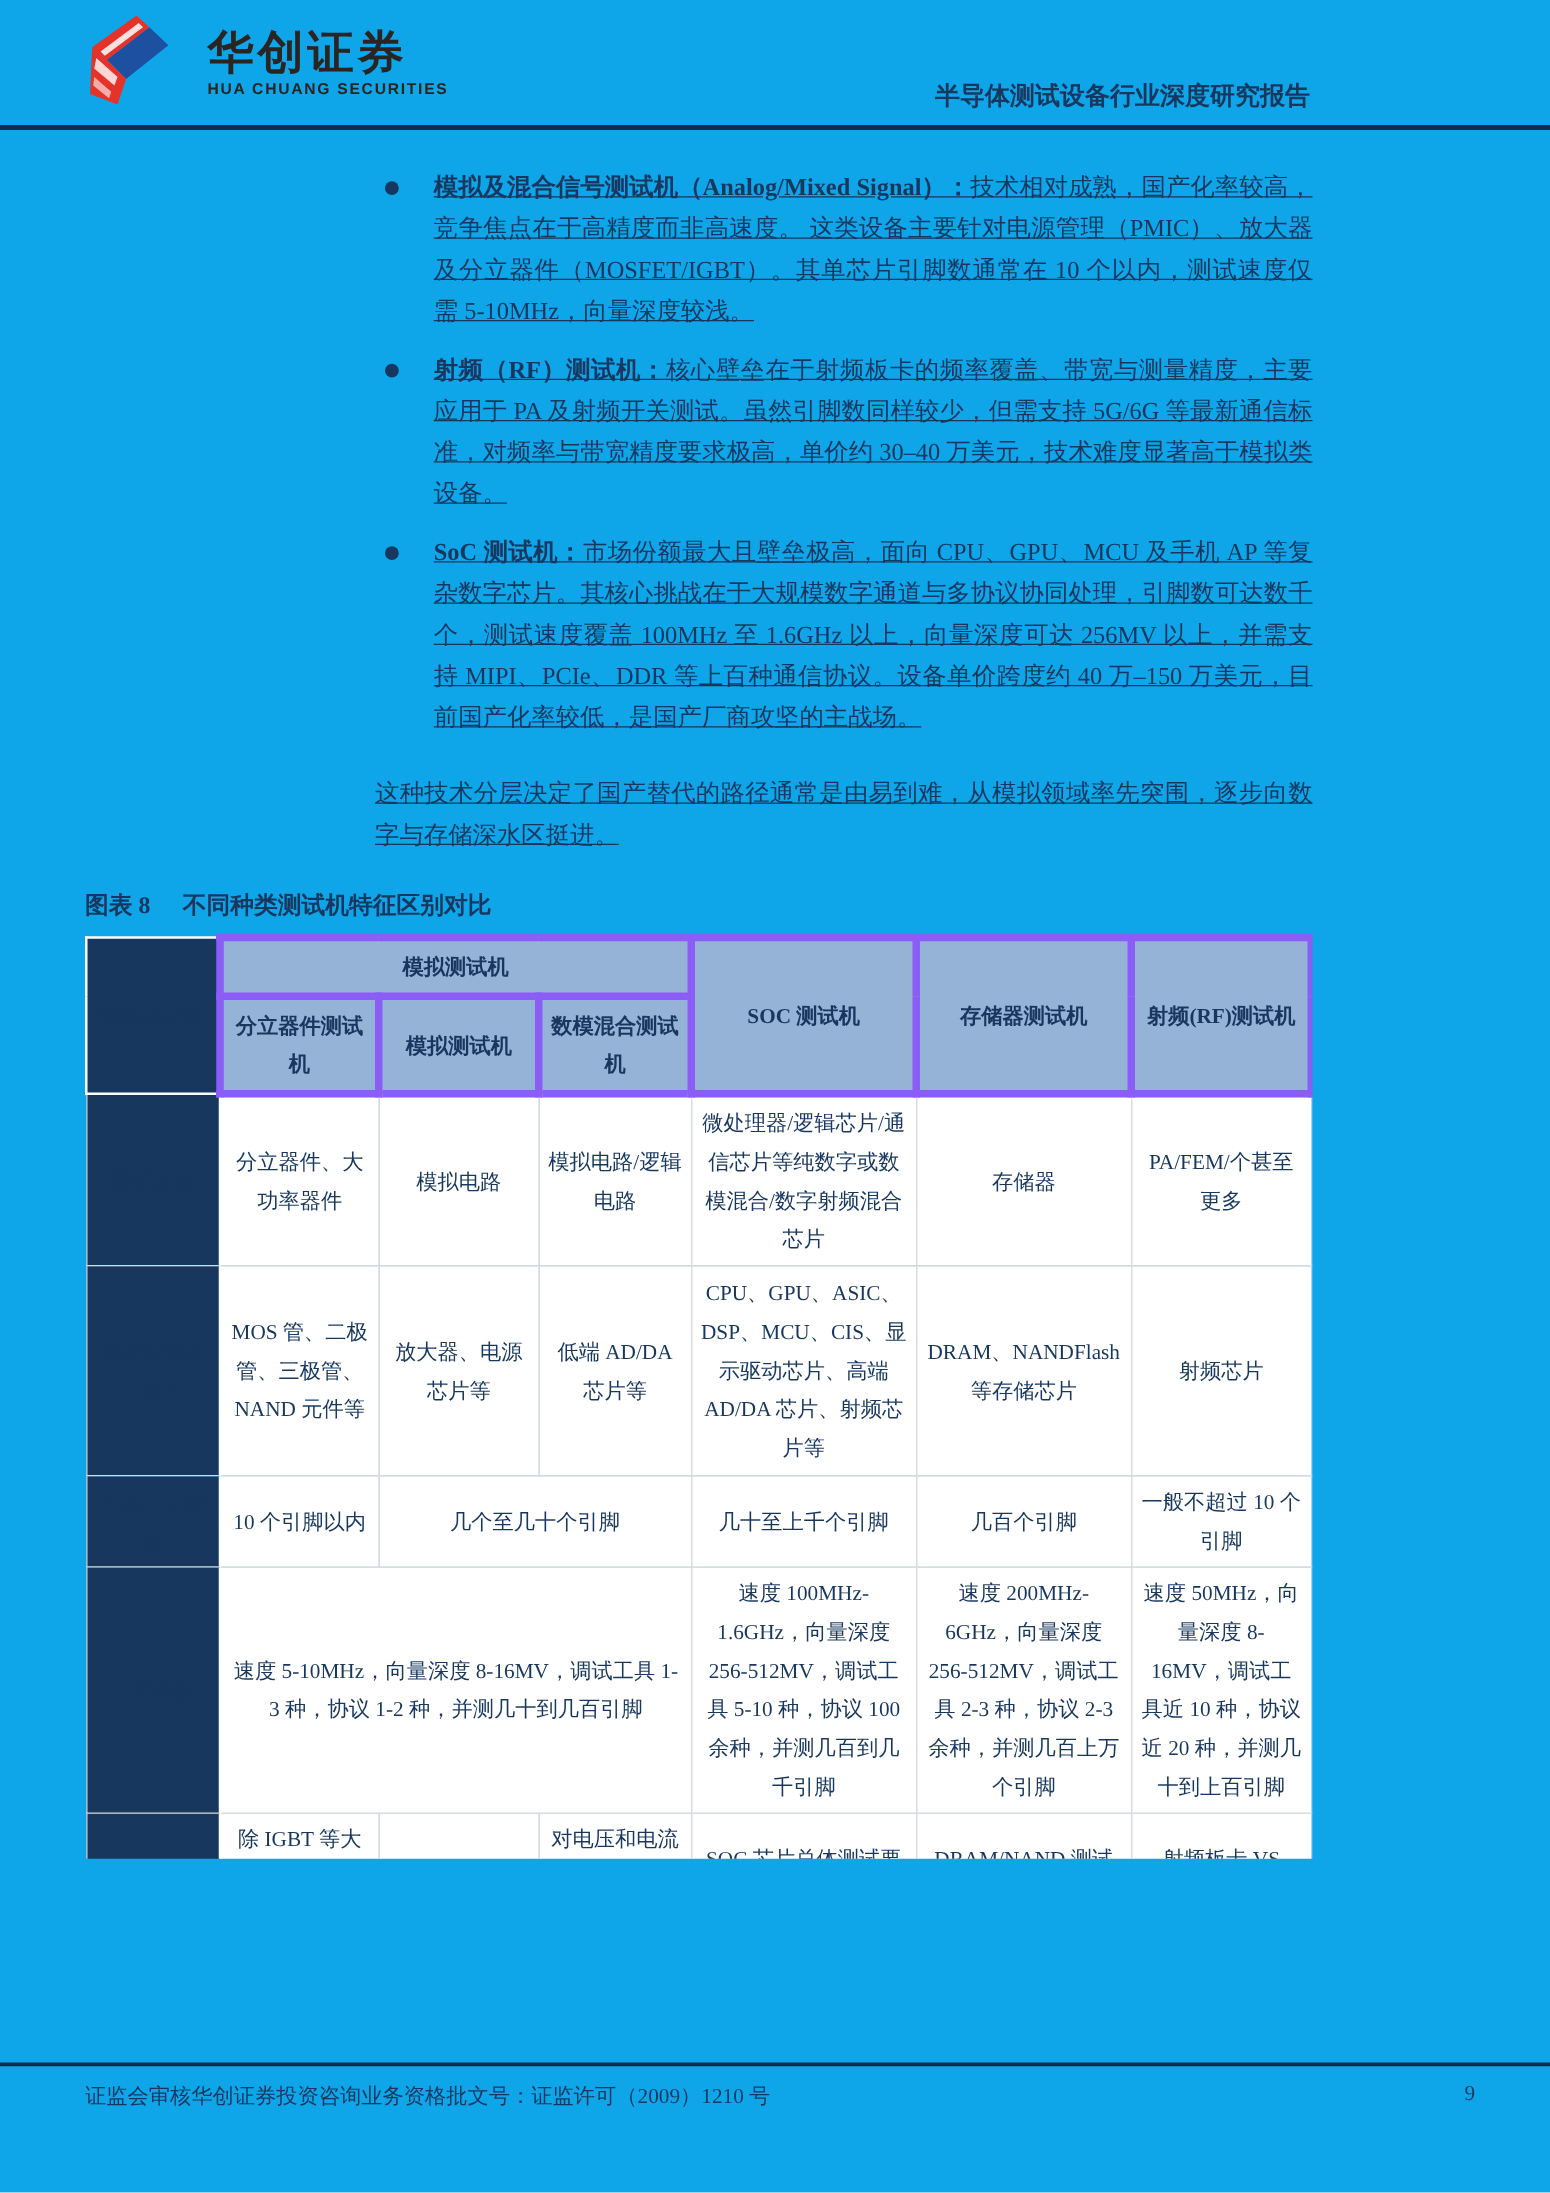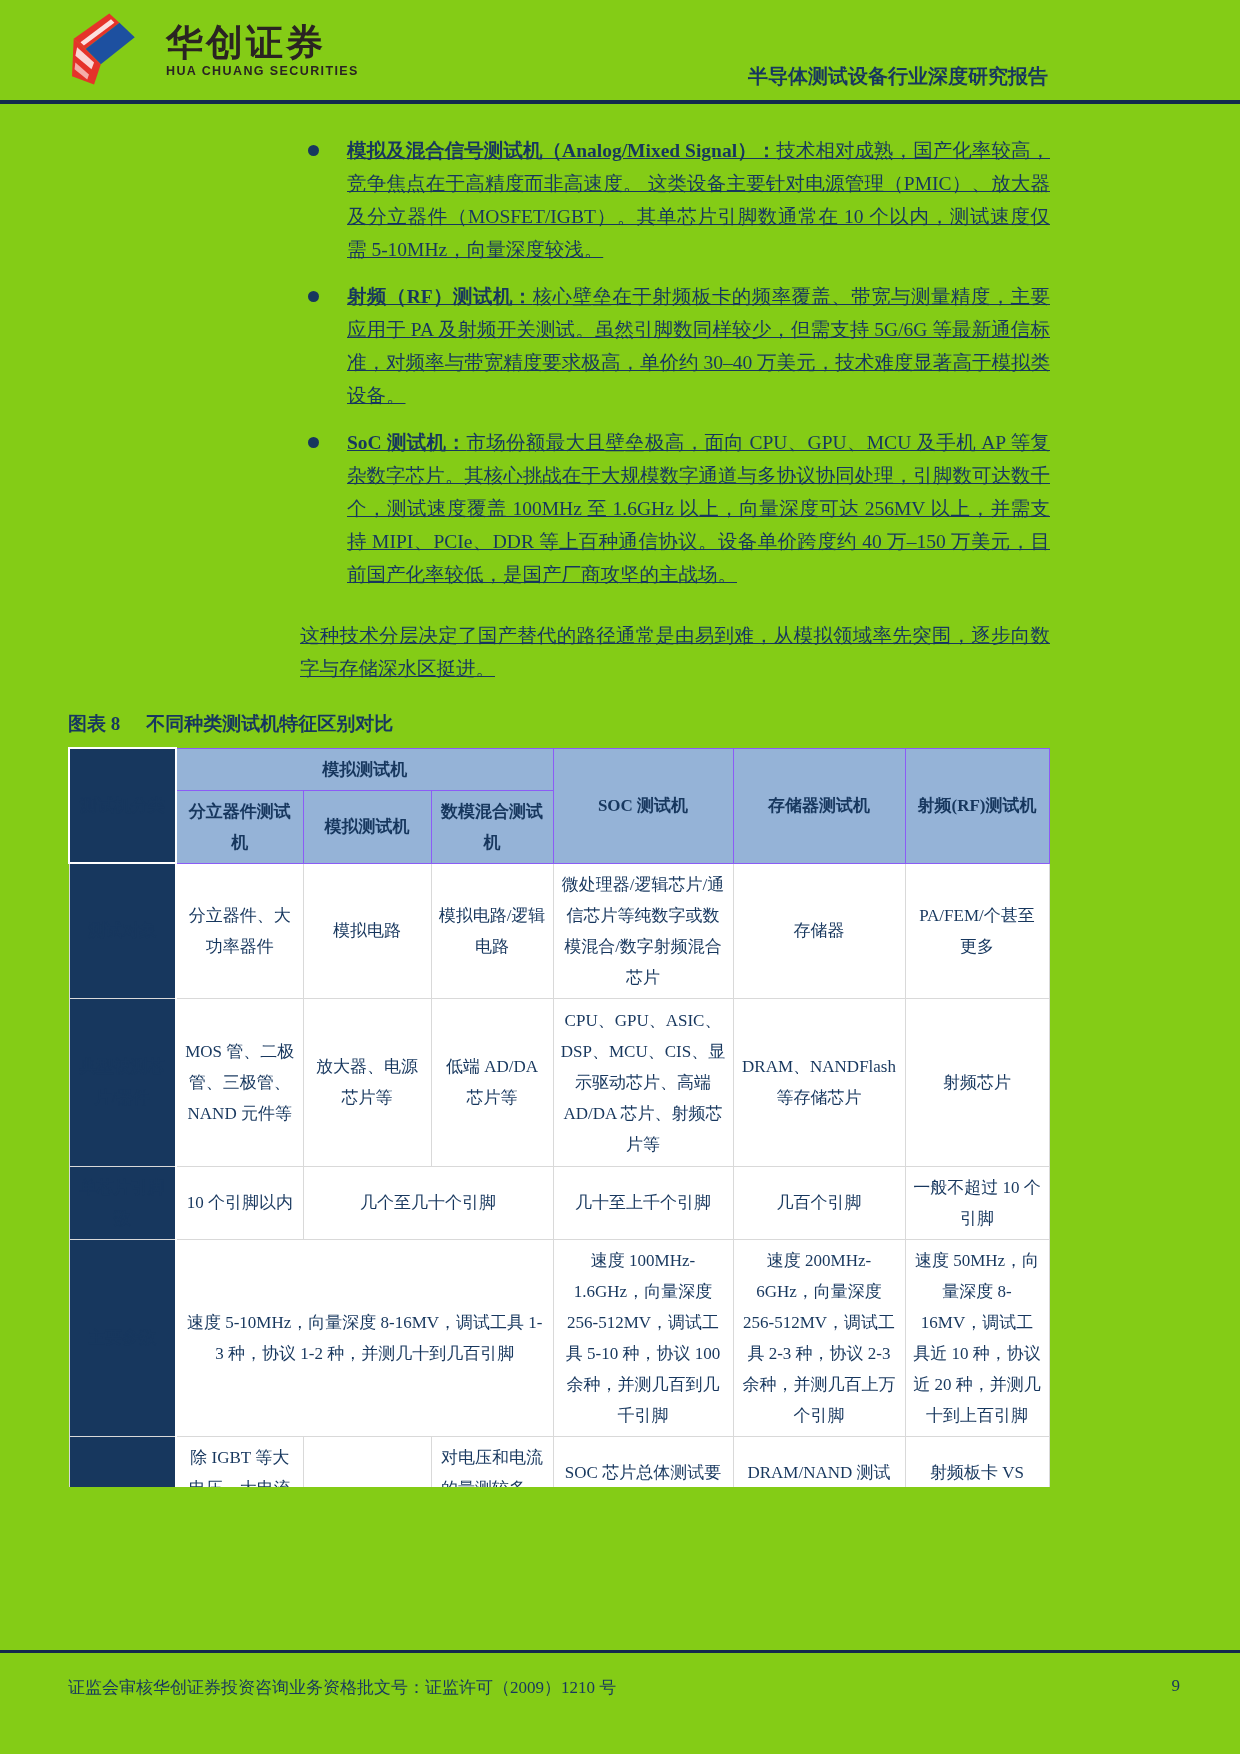--- a/index.html
+++ b/index.html
@@ -1,20 +1,20 @@
 <!DOCTYPE html>
 <html><head>
 <meta charset="utf-8">
 <style>
   * { margin:0; padding:0; box-sizing:border-box; }
   html,body { background:#ffffff; }
   body { font-family:"Liberation Serif","DejaVu Serif",serif; }
   .page {
     position:relative; width:1240px; height:1754px; margin:0 auto;
-    background:#84cc16; overflow:hidden; color:#17375e;
+    background:#0ea5e9; overflow:hidden; color:#17375e;
   }
 
   
   .page-header {
     display:flex; justify-content:space-between; align-items:flex-end;
     height:104px; padding:0 192px 6px 68px;
     border-bottom:4px solid #122a4d;
   }
   .logo { display:flex; align-items:center; gap:12px; padding-bottom:2px; }
   .logo-text { display:flex; flex-direction:column; }
@@ -53,36 +53,36 @@
     font-size:17px; line-height:31px; color:#17375e; word-break:break-word;
   }
   table.cmp td { border:1px solid #d9d9d9; background:#ffffff; }
   th.dk {
     background:#17375e; color:#ffffff; font-weight:bold; font-size:18px;
     line-height:30px; border:2px solid #ffffff;
   }
   tbody th.dk { border:1px solid #d9d9d9; border-right:2px solid #ffffff; }
   th.lt {
     background:#95b3d7; color:#ffffff; font-weight:bold;
-    border:1px solid #8b5cf6; line-height:26px;
+    border:6px solid #8b5cf6; line-height:26px;
   }
   thead tr.grp th { height:33px; }
   thead tr.sub th { height:45px; }
   tr.r-object  { height:97px;  }
   tr.r-chips   { height:168px; }
   tr.r-pins    { height:70px;  }
   tr.r-params  { height:158px; }
   tr.r-feat td, tr.r-feat th { border-bottom:none; }
 
   
   .page-footer {
     position:absolute; left:0; top:1650px; width:1240px;
     border-top:3px solid #122a4d;
     display:flex; justify-content:space-between;
-    padding:23px 60px 0 68px;
+    padding:12px 60px 0 68px;
     font-size:17px; color:#17375e;
   }
 </style>
 </head>
 <body>
 
 <div class="page">
 
   <div class="page-header">
     <div class="logo">

